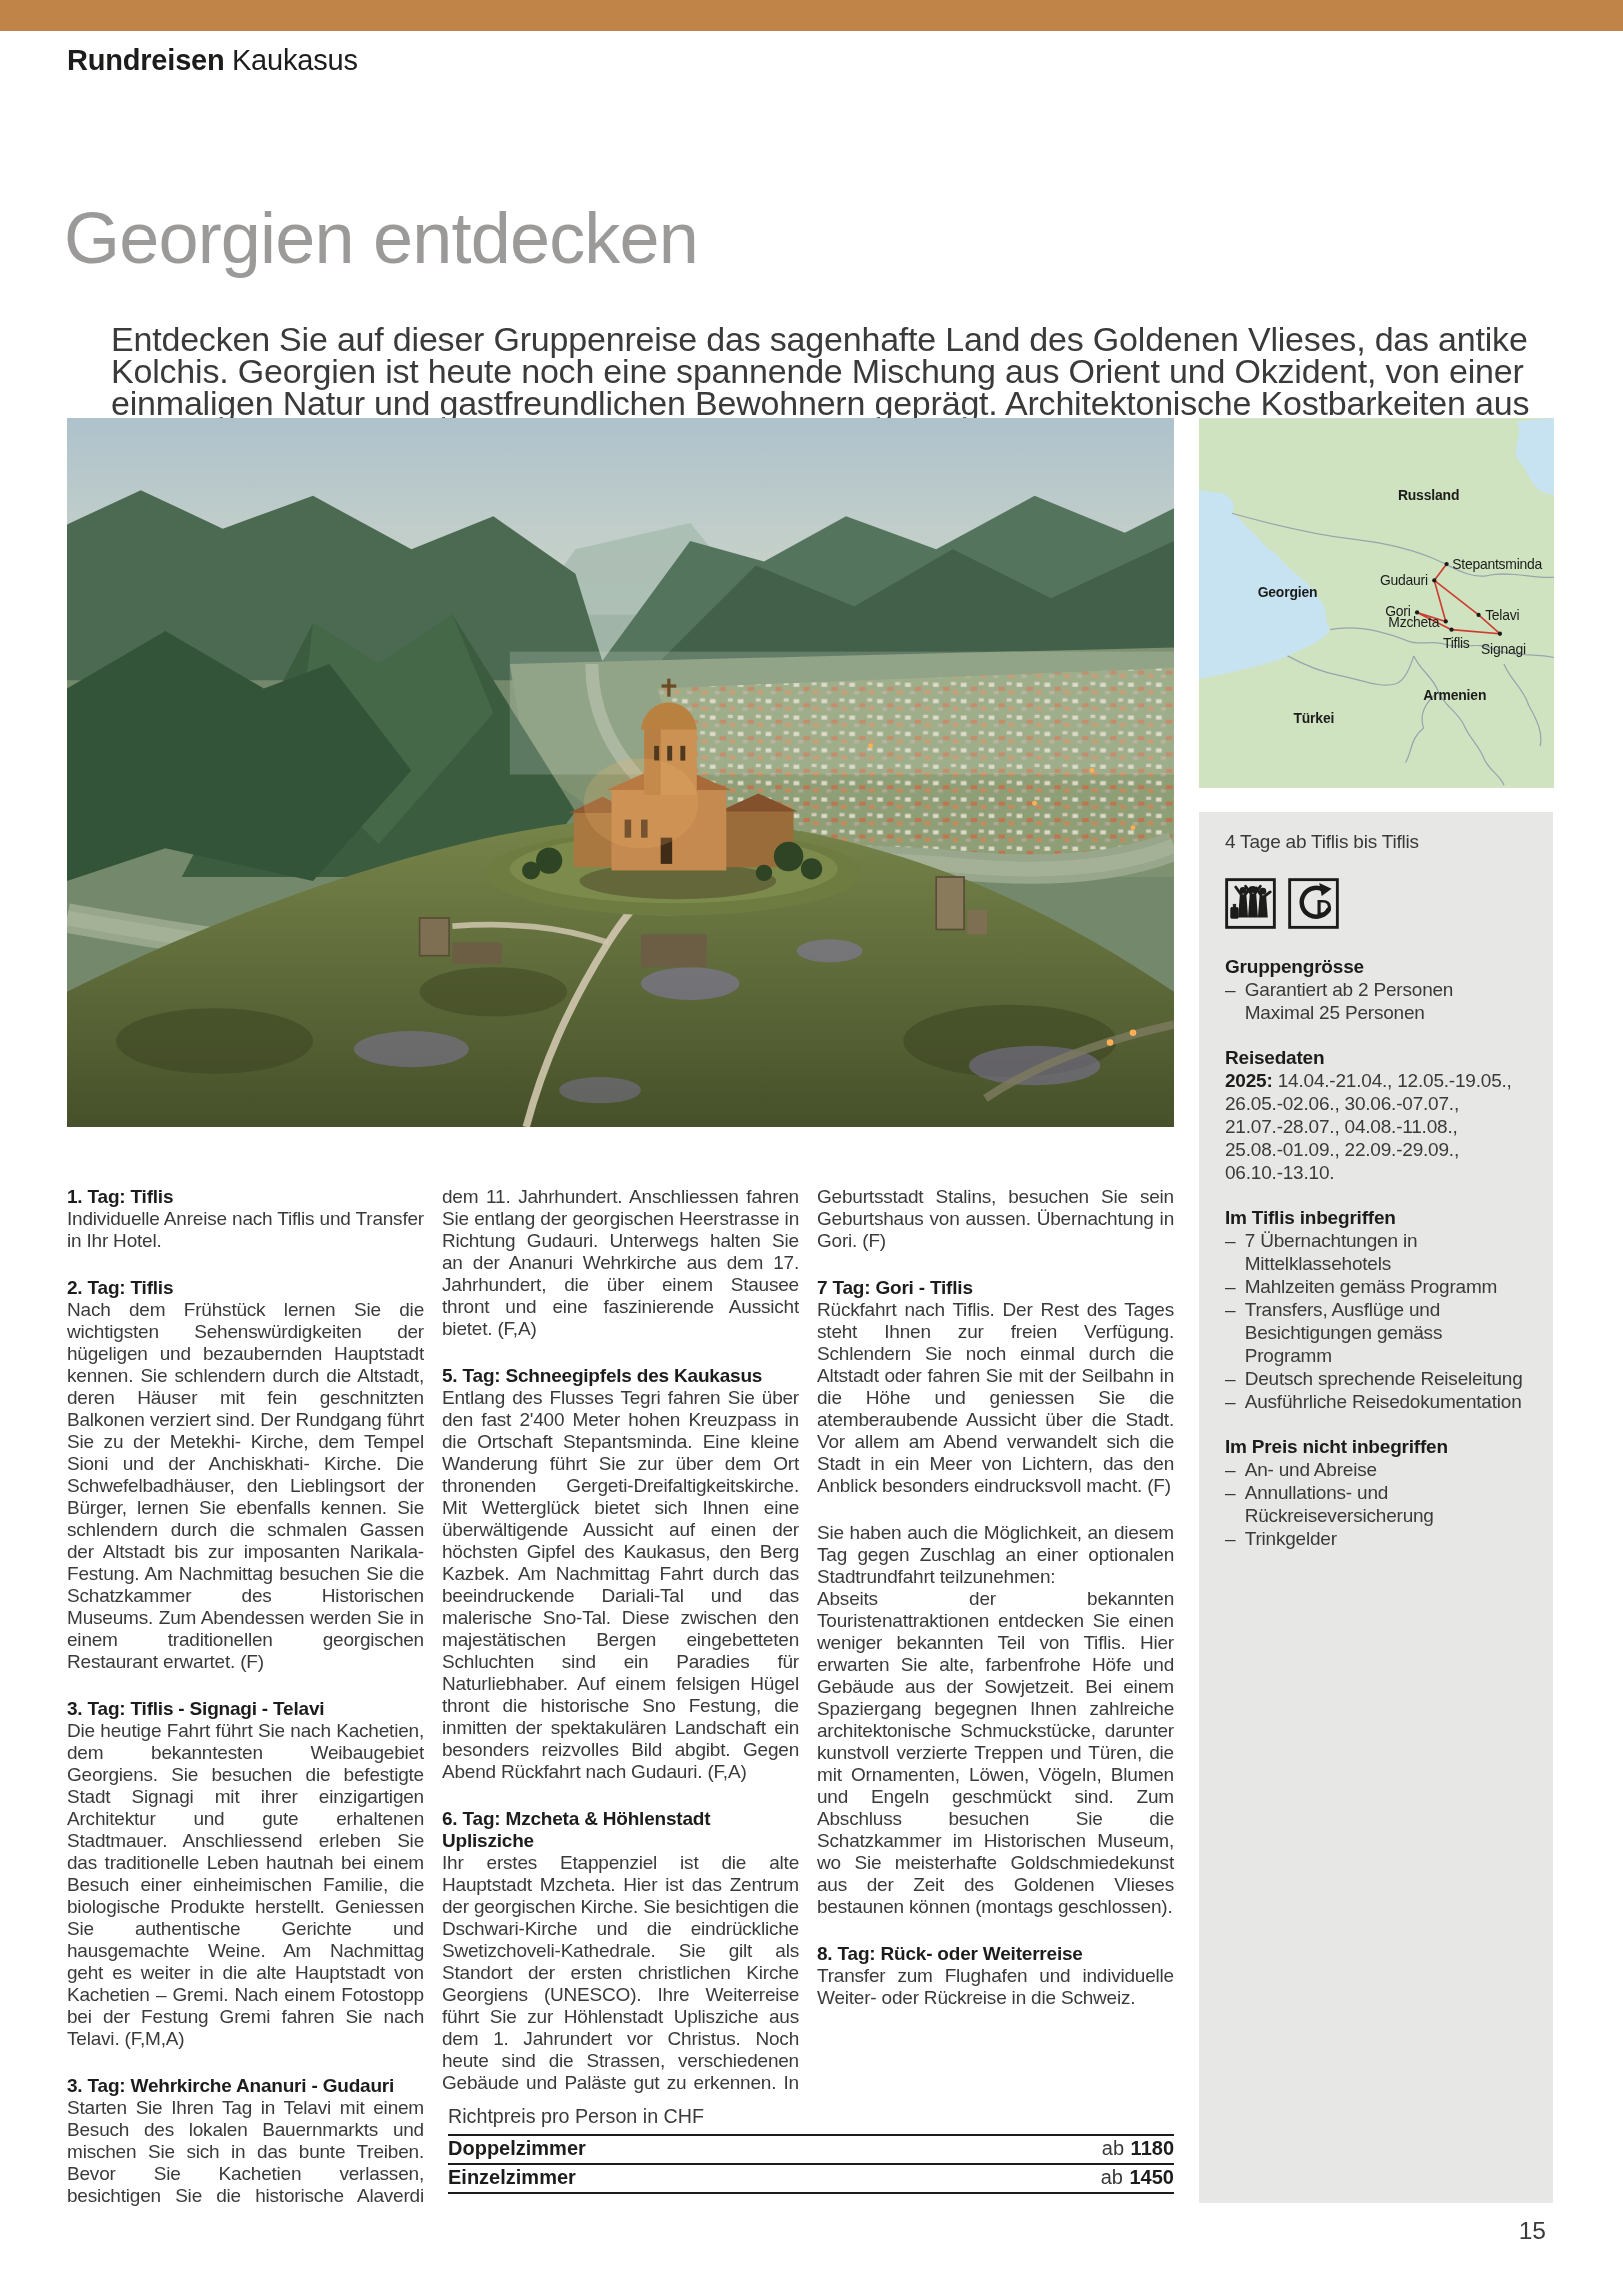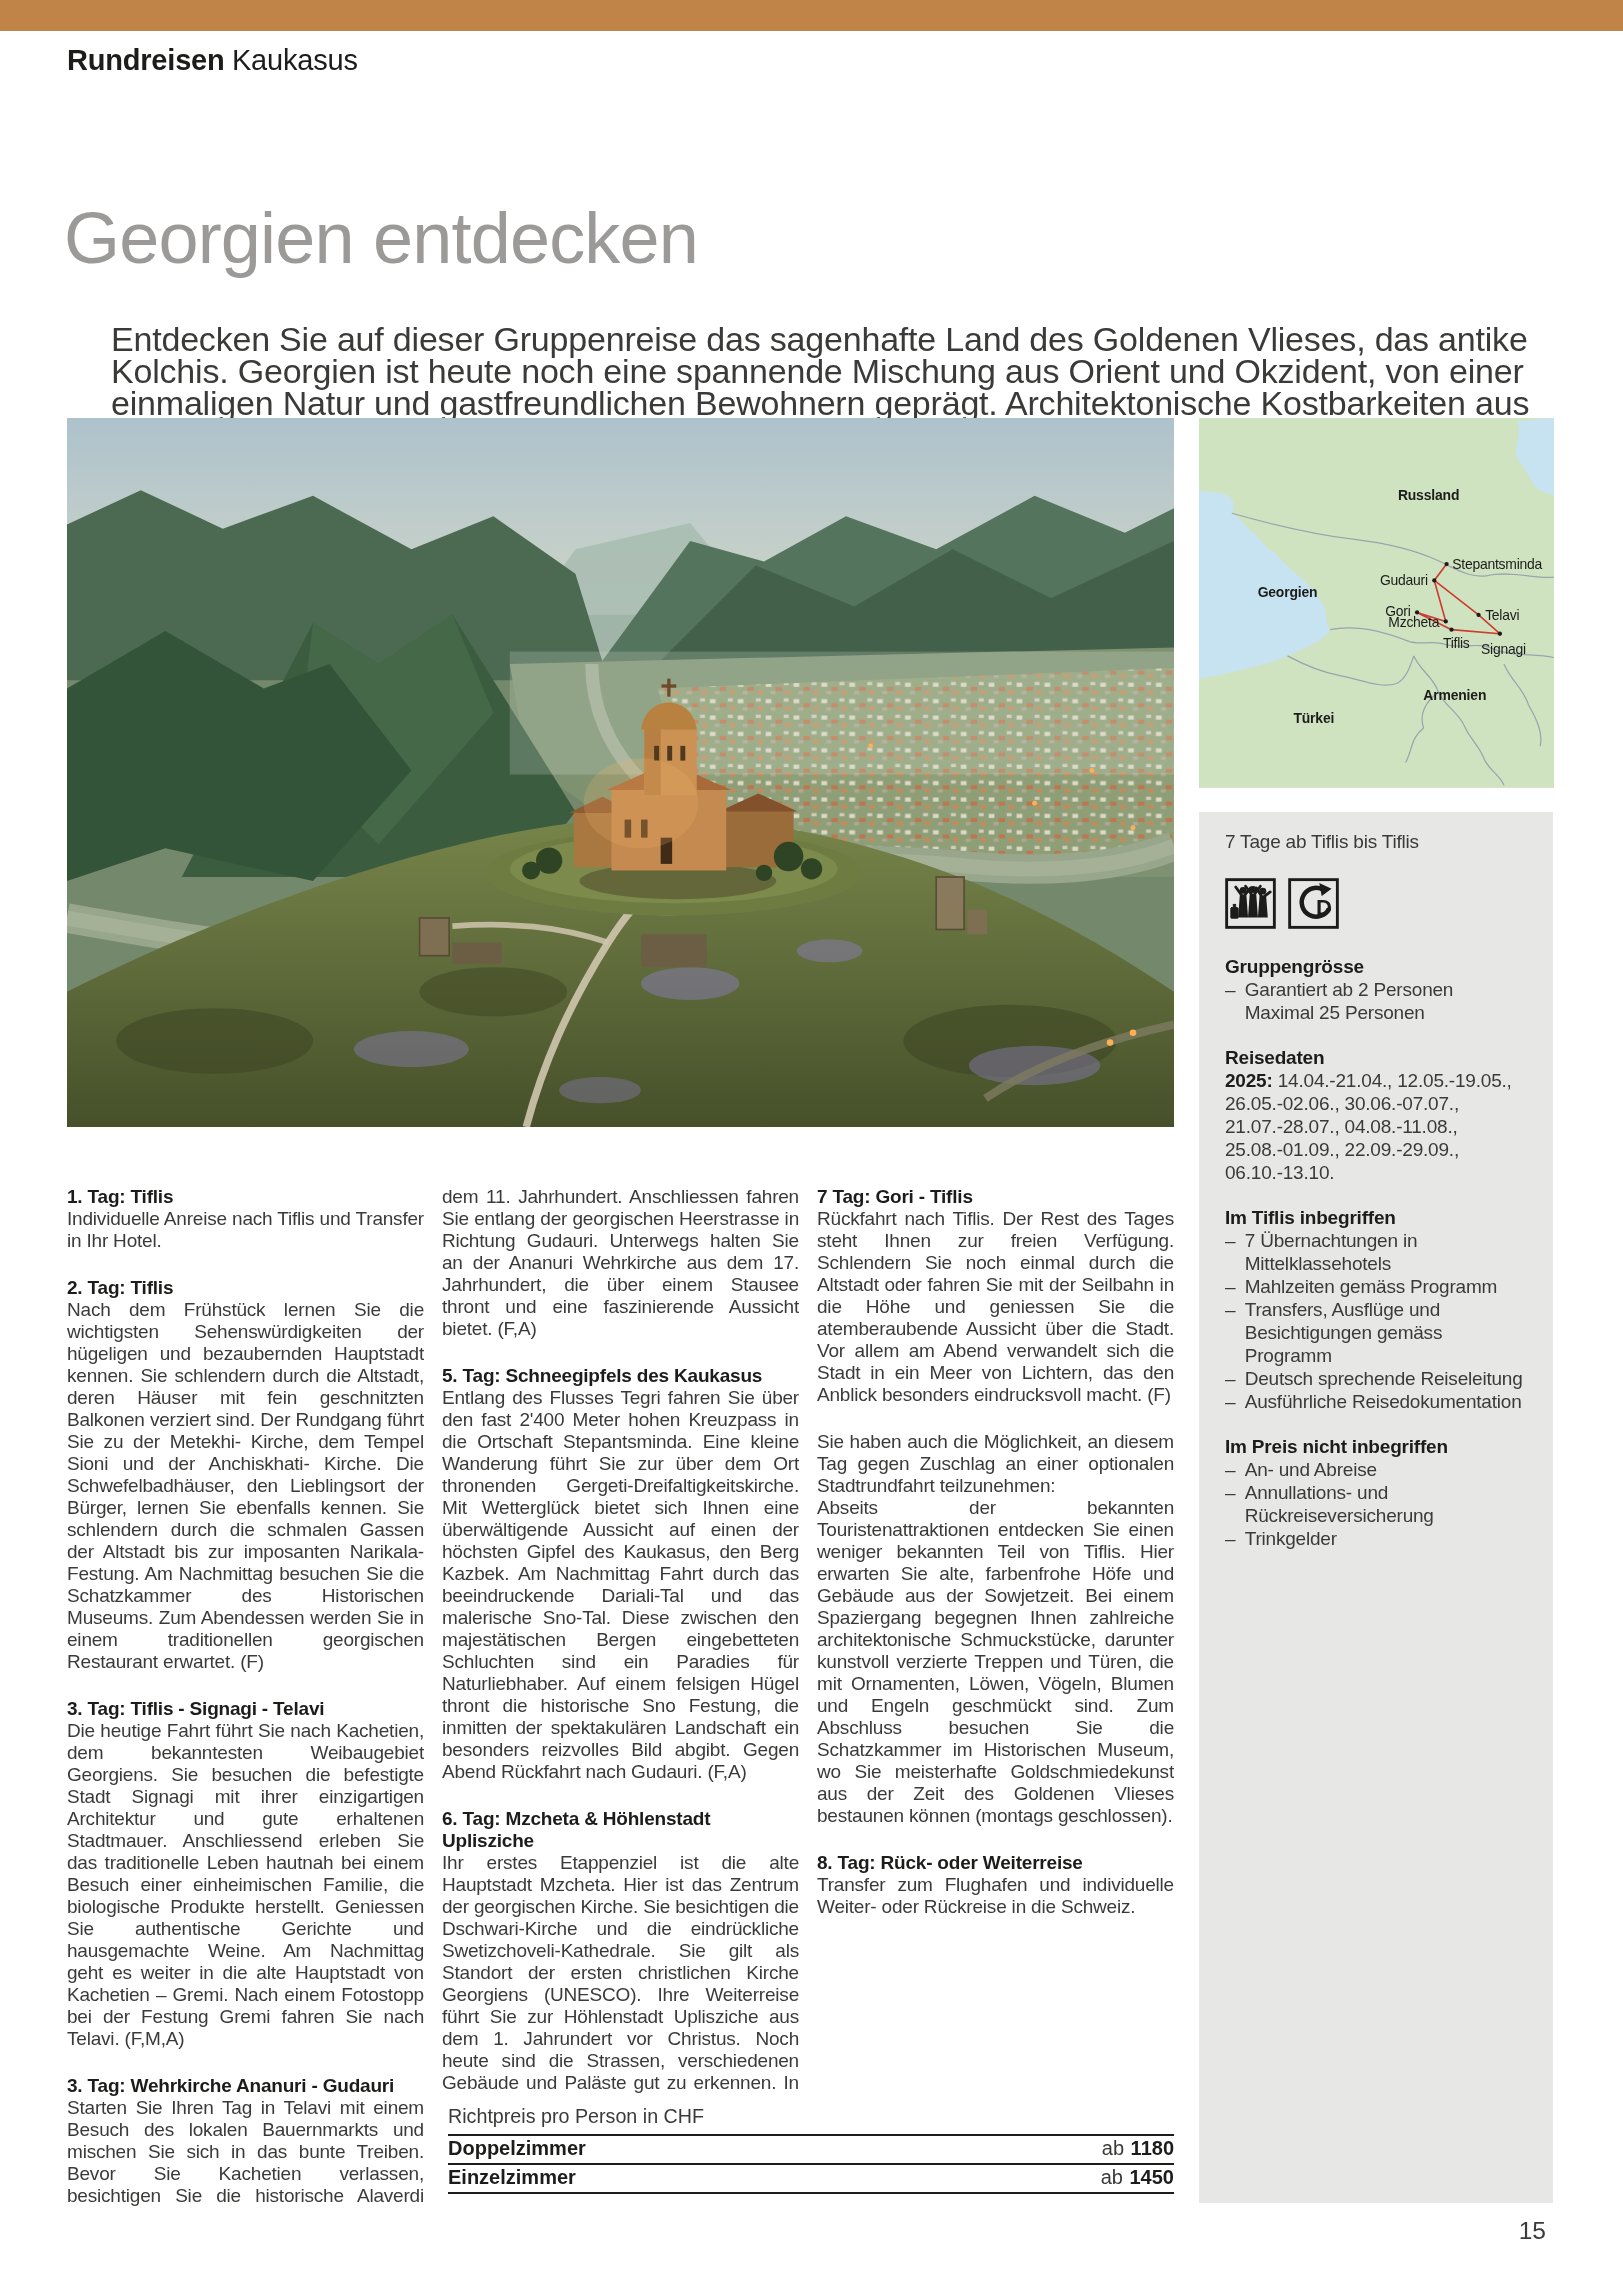--- a/index.html
+++ b/index.html
@@ -188,21 +188,21 @@
       <text class="city" x="279" y="204" text-anchor="end">Gudauri</text>
       <text class="city" x="258" y="241" text-anchor="end">Gori</text>
       <text class="city" x="349" y="246" text-anchor="start">Telavi</text>
       <text class="city" x="293" y="255" text-anchor="end">Mzcheta</text>
       <text class="city" x="330" y="281" text-anchor="end">Tiflis</text>
       <text class="city" x="344" y="288" text-anchor="start">Signagi</text>
     </svg>
   </div>
 
   <div class="panel">
-    <p class="duration">7 Tage ab Tiflis bis Tiflis</p>
+    <p class="duration">4 Tage ab Tiflis bis Tiflis</p>
 
     <div class="icon-row">
       <svg class="icon-box" viewBox="0 0 62 62">
         <rect x="2" y="2" width="58" height="58" fill="none" stroke="#1c1c1b" stroke-width="3.5"></rect>
         <g fill="#1c1c1b" stroke="#1c1c1b" stroke-linecap="round">
           <rect x="7" y="36" width="9" height="13" rx="1" stroke-width="1"></rect>
           <rect x="10" y="32" width="3" height="4" stroke-width="1"></rect>
           <circle cx="22" cy="15" r="4.2" stroke="none"></circle>
           <path d="M18,21 L26,21 L28,48 L16,48 Z" stroke="none"></path>
           <line x1="21" y1="22" x2="13" y2="11" stroke-width="3.4"></line>
@@ -331,20 +331,25 @@
         </div>
 
         <div class="block">
           <h4>6. Tag: Mzcheta &amp; Höhlenstadt Uplisziche</h4>
           <p>Ihr erstes Etappenziel ist die alte Hauptstadt Mzcheta. Hier ist das Zentrum der georgischen Kirche. Sie besichtigen die Dschwari-Kirche und die eindrückliche Swetizchoveli-Kathedrale. Sie gilt als Standort der ersten christlichen Kirche Georgiens (UNESCO). Ihre Weiterreise führt Sie zur Höhlenstadt Uplisziche aus dem 1. Jahrundert vor Christus. Noch heute sind die Strassen, verschiedenen Gebäude und Paläste gut zu erkennen. In Gori, der</p>
 
         </div>
       </div>
     <div class="col col-3">
 
+        <div class="block">
+
+          <p>Geburtsstadt Stalins, besuchen Sie sein Geburtshaus von aussen. Übernachtung in Gori. (F)</p>
+
+        </div>
 
         <div class="block">
           <h4>7 Tag: Gori - Tiflis</h4>
           <p>Rückfahrt nach Tiflis. Der Rest des Tages steht Ihnen zur freien Verfügung. Schlendern Sie noch einmal durch die Altstadt oder fahren Sie mit der Seilbahn in die Höhe und geniessen Sie die atemberaubende Aussicht über die Stadt. Vor allem am Abend verwandelt sich die Stadt in ein Meer von Lichtern, das den Anblick besonders eindrucksvoll macht. (F)</p>
 
         </div>
 
         <div class="block">
 
           <p>Sie haben auch die Möglichkeit, an diesem Tag gegen Zuschlag an einer optionalen Stadtrundfahrt teilzunehmen:</p>

